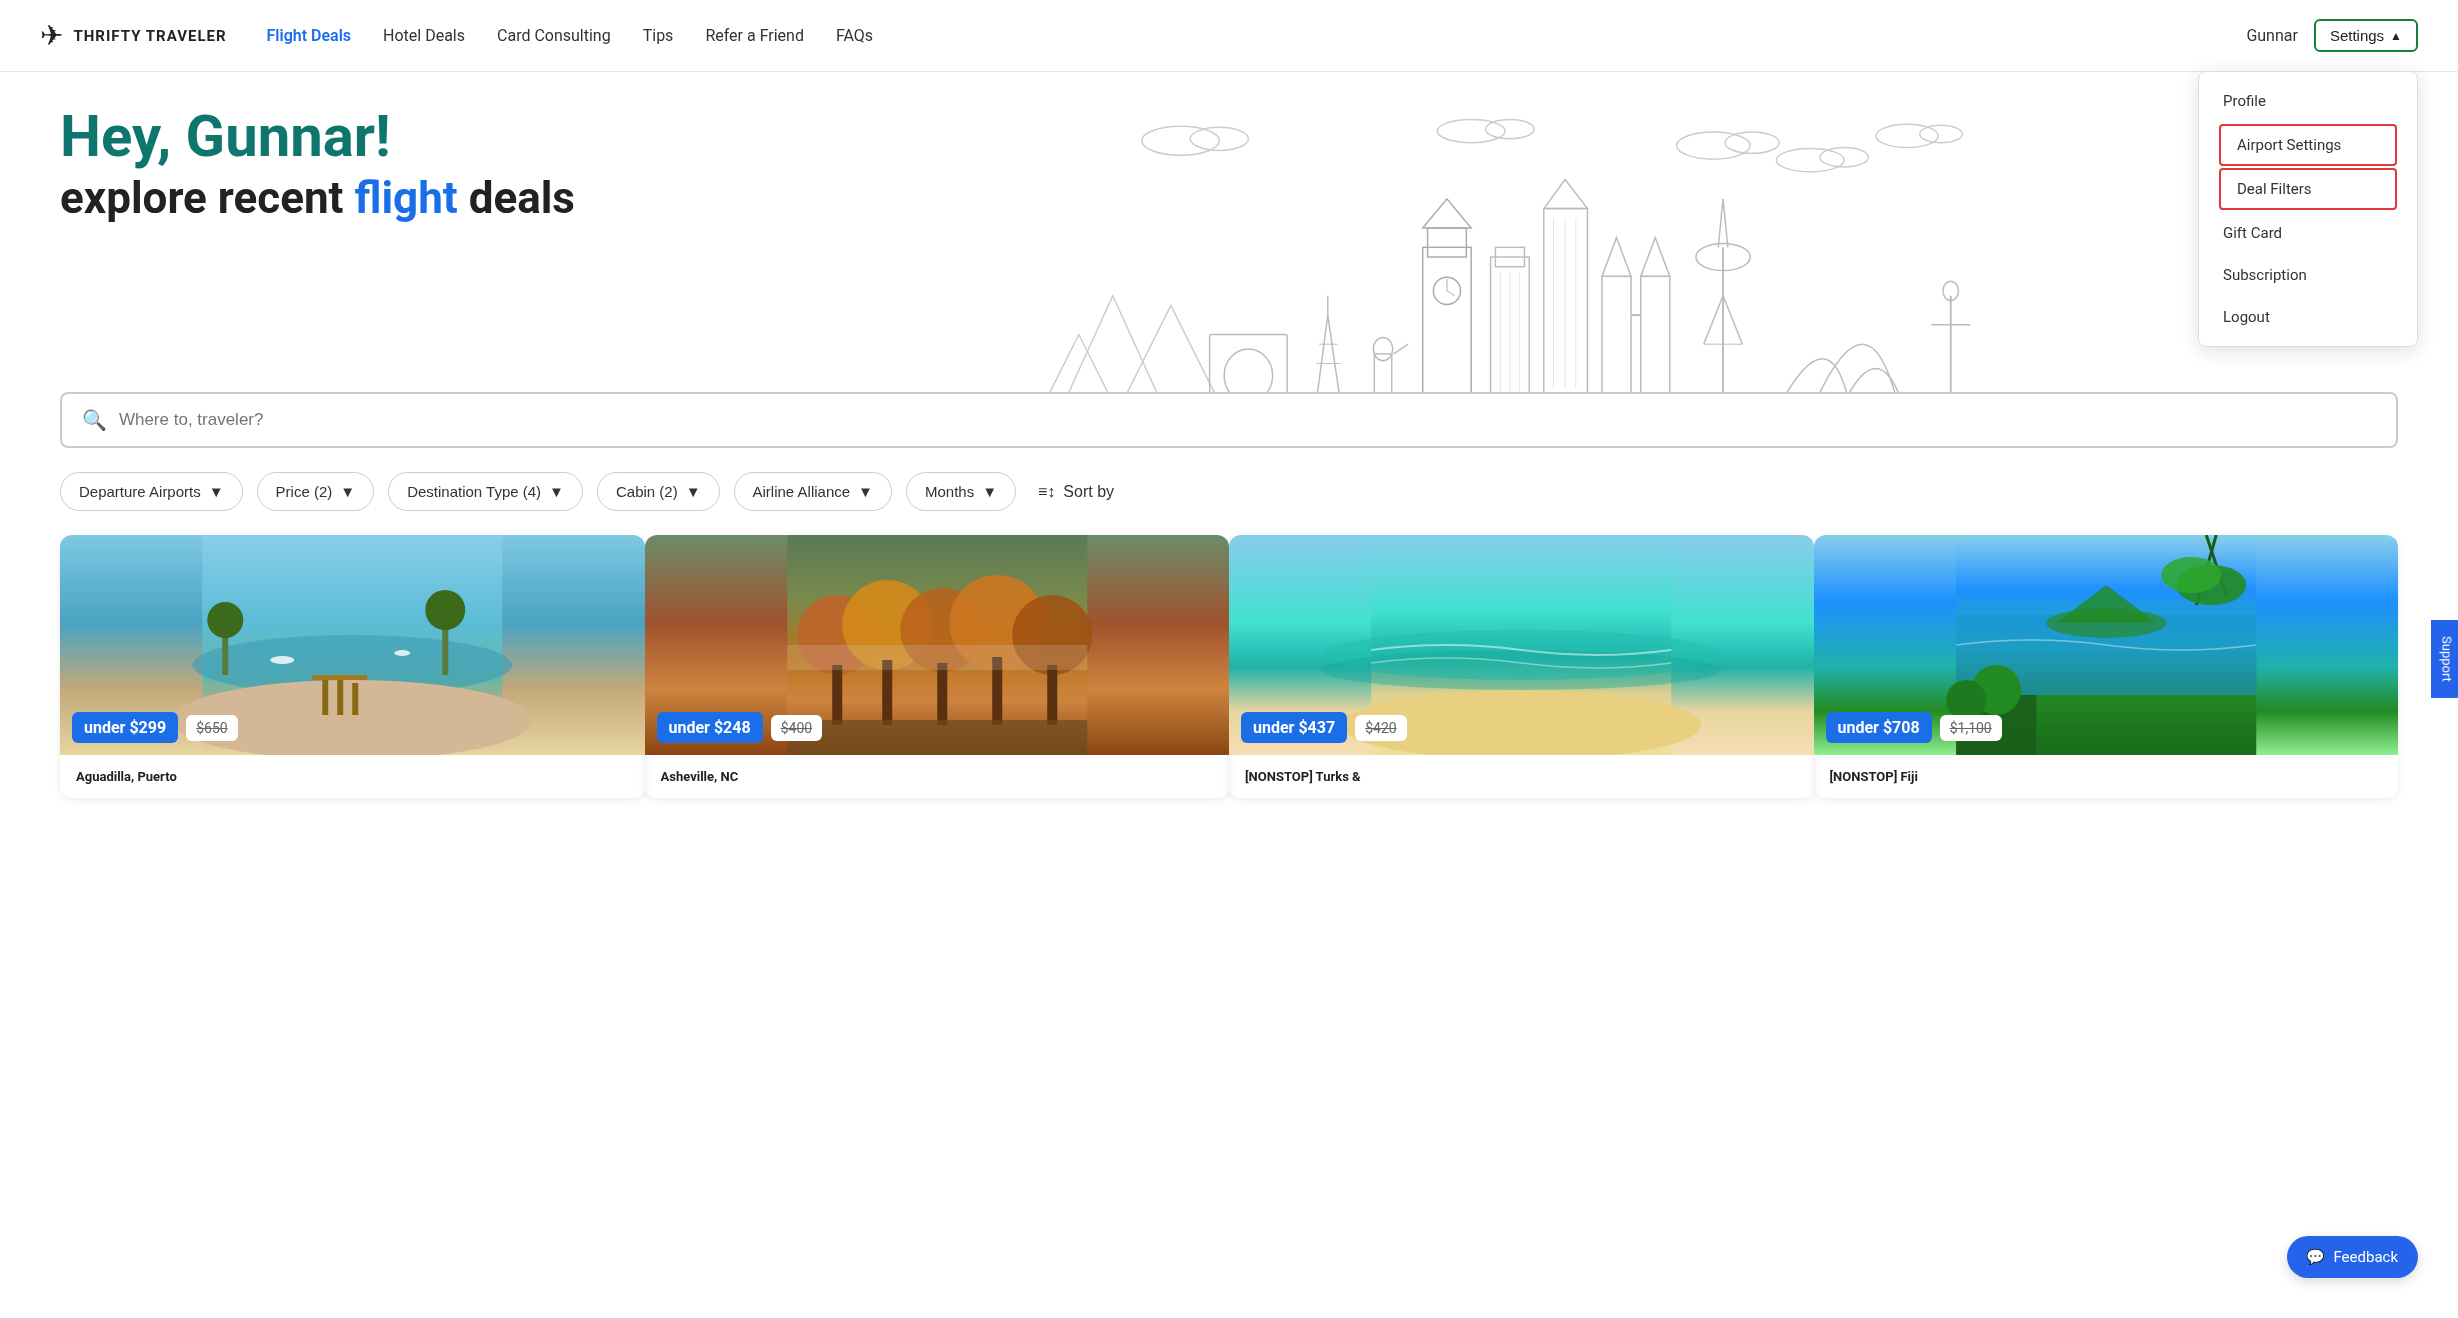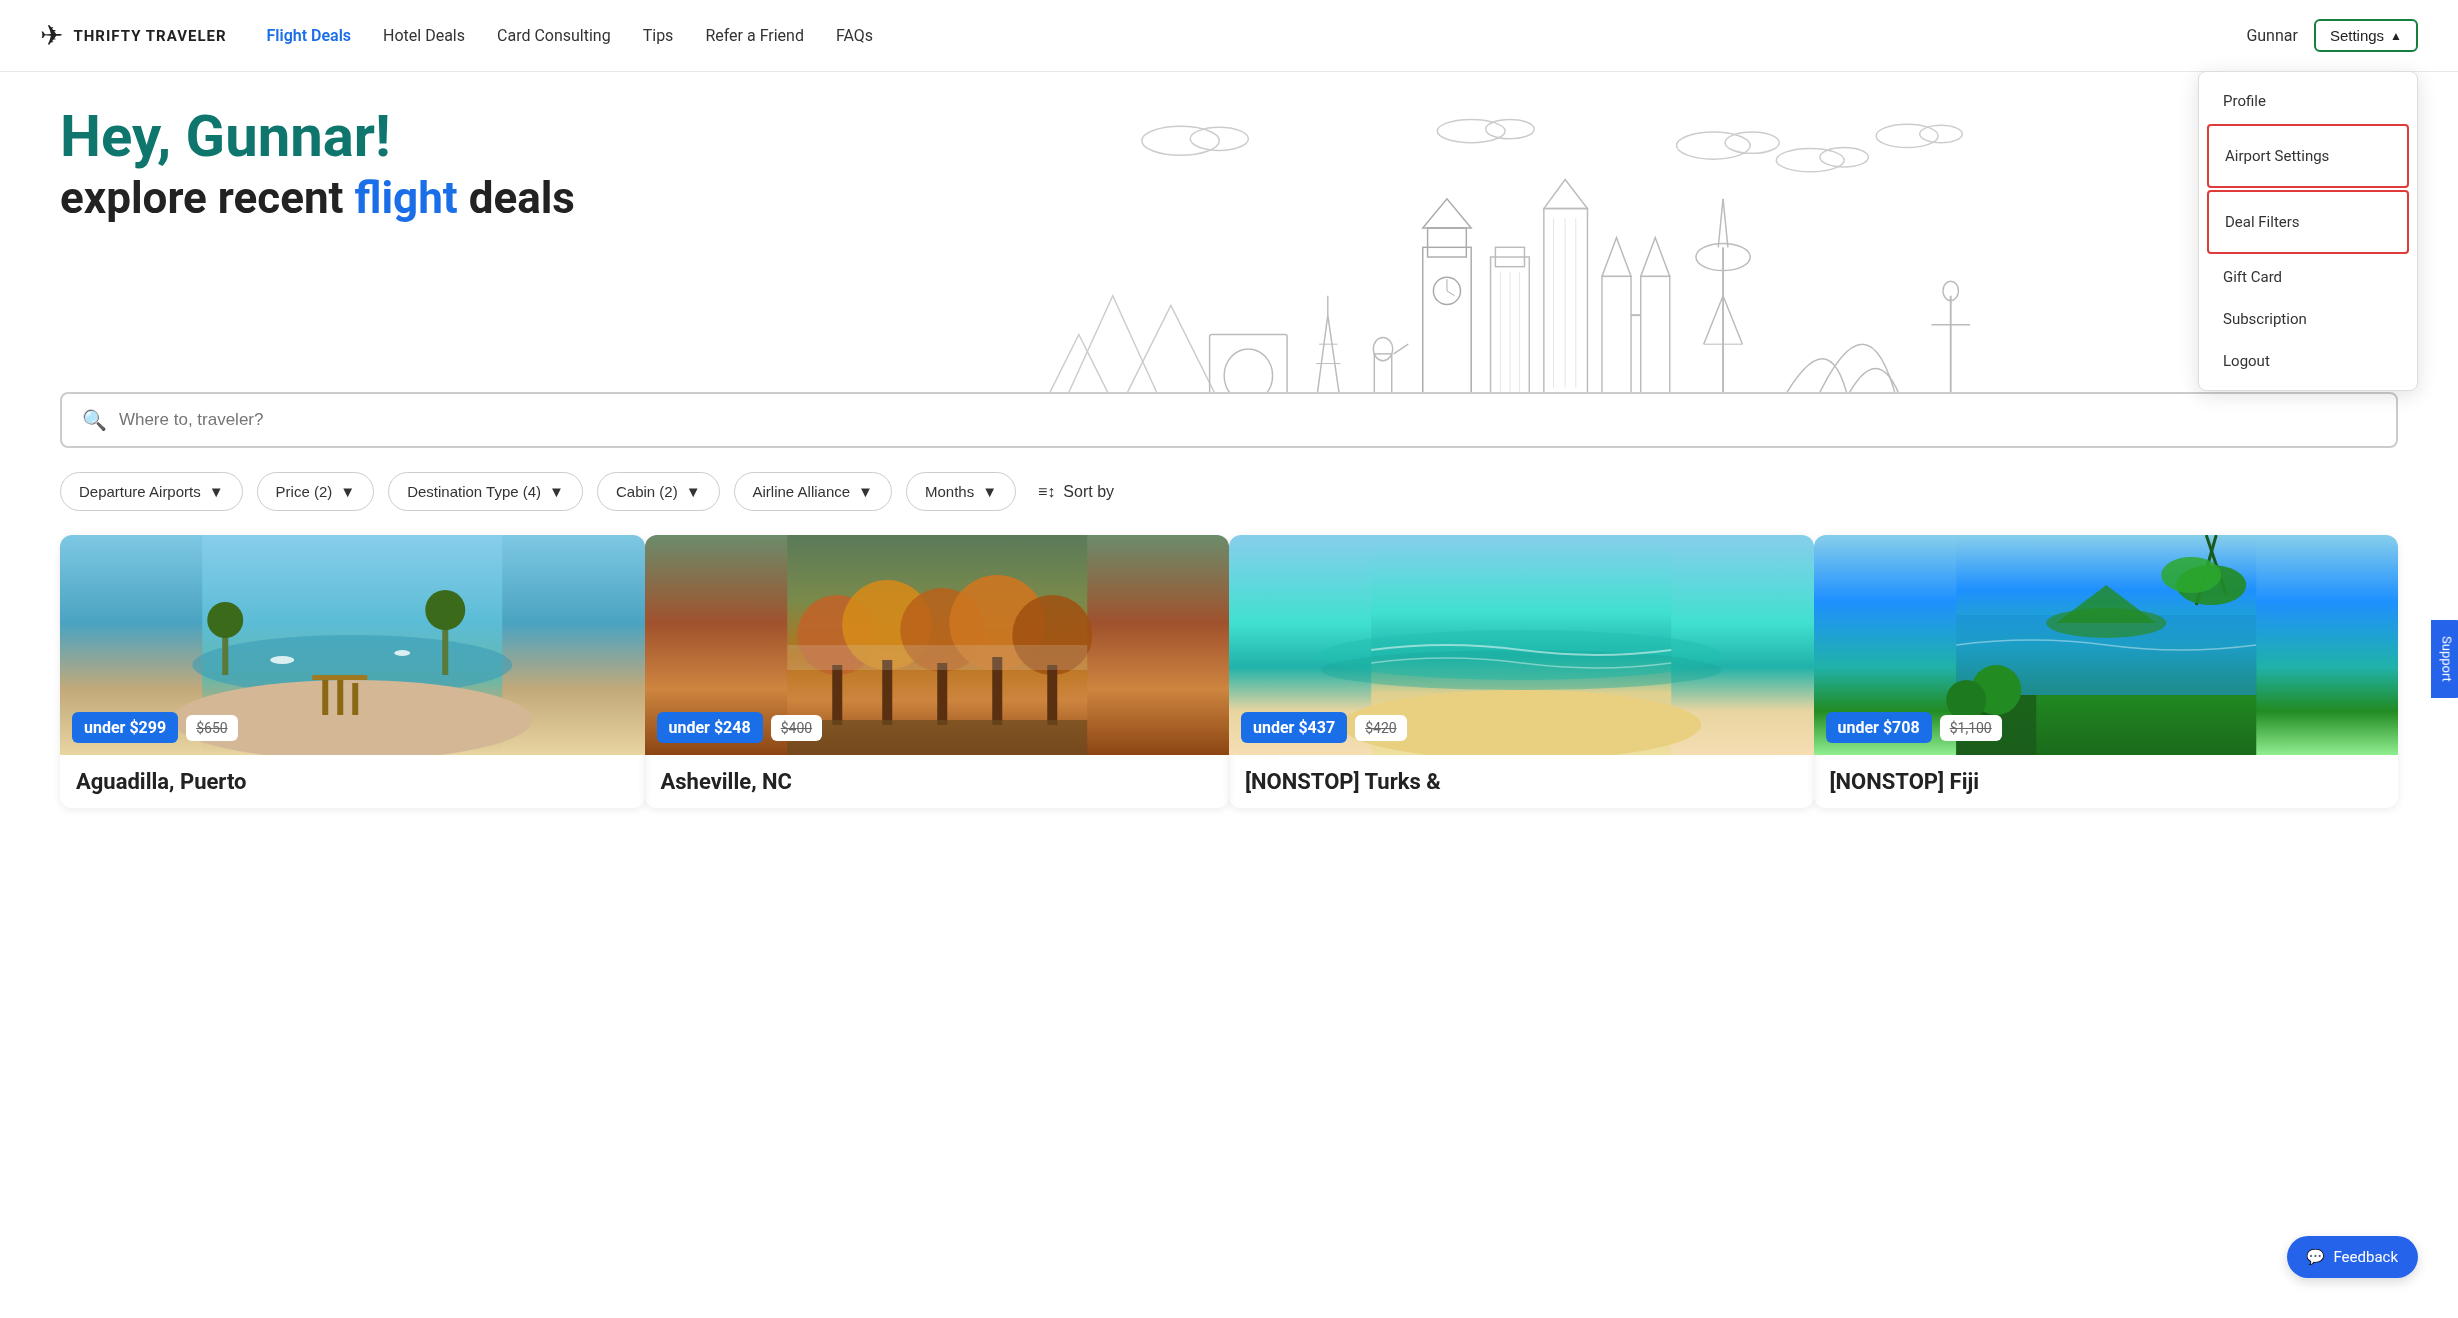--- a/index.html
+++ b/index.html
@@ -72,23 +72,23 @@
       padding: 8px 0;
     }
     .dropdown-item {
       padding: 12px 24px;
       font-size: 15px;
       color: #333;
       cursor: pointer;
     }
     .dropdown-item.highlighted {
       border: 2px solid #e03a3a;
-      margin: 2px 8px;
+      margin: 2px 20px;
       border-radius: 4px;
-      padding: 21px 16px;
+      padding: 10px 16px;
     }
 
     
     .hero {
       position: relative;
       overflow: hidden;
       height: 340px;
       background: #fff;
     }
     .hero-content {
@@ -206,21 +206,21 @@
     .price-original {
       background: #fff;
       color: #666;
       font-size: 14px;
       padding: 5px 10px;
       border-radius: 6px;
       text-decoration: line-through;
     }
     .card-title {
       padding: 14px 16px;
-      font-size: 22px;
+      font-size: 13px;
       font-weight: 700;
       color: #222;
     }
 
     
     .card-beach { background: linear-gradient(180deg, #7ec8e3 0%, #4aa3c2 40%, #c2a97a 70%, #e8d5a0 100%); }
     
     .card-forest { background: linear-gradient(180deg, #6b8c6b 0%, #a0522d 40%, #cd853f 70%, #8b4513 100%); }
     
     .card-turks { background: linear-gradient(180deg, #87ceeb 0%, #40e0d0 40%, #20b2aa 60%, #e8d5a0 80%, #f5deb3 100%); }

